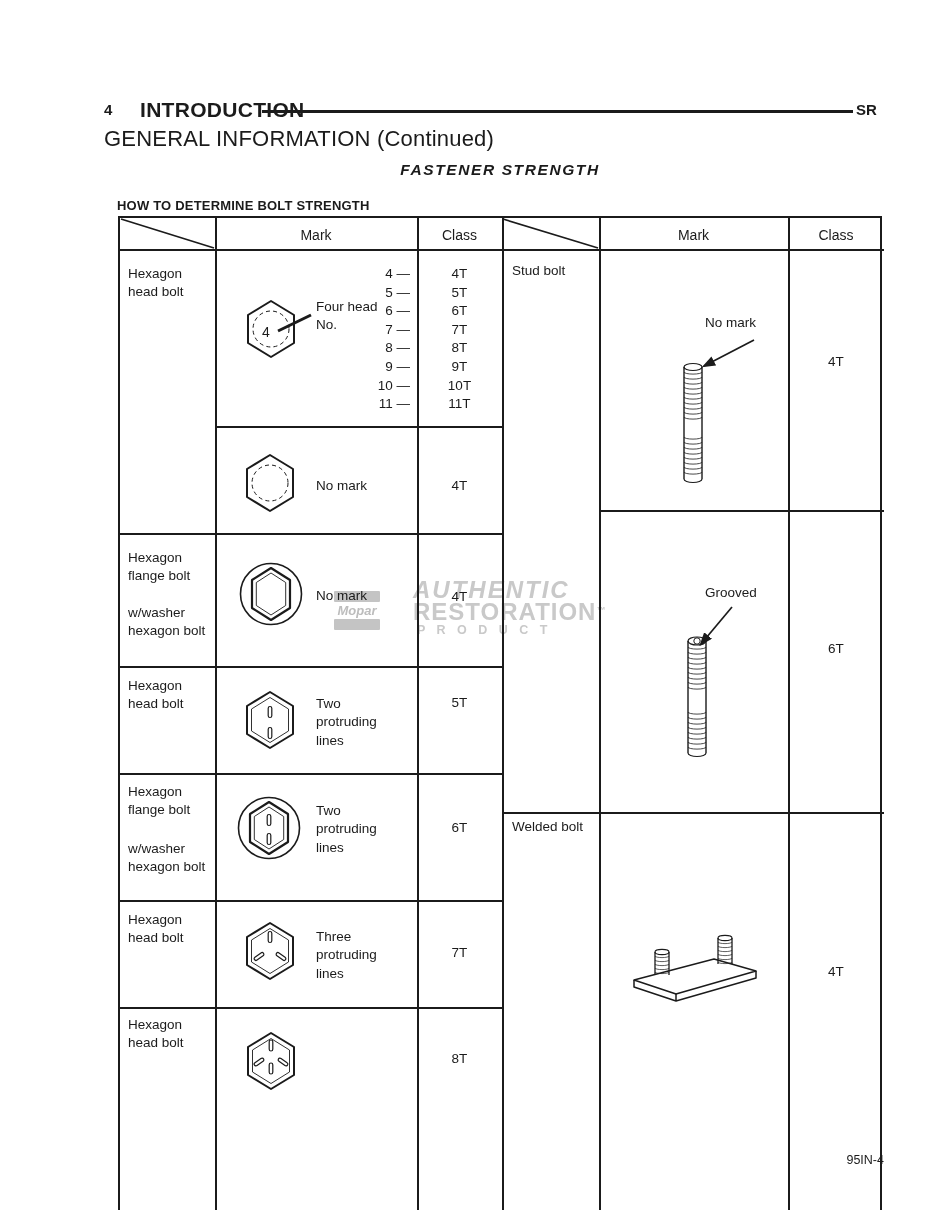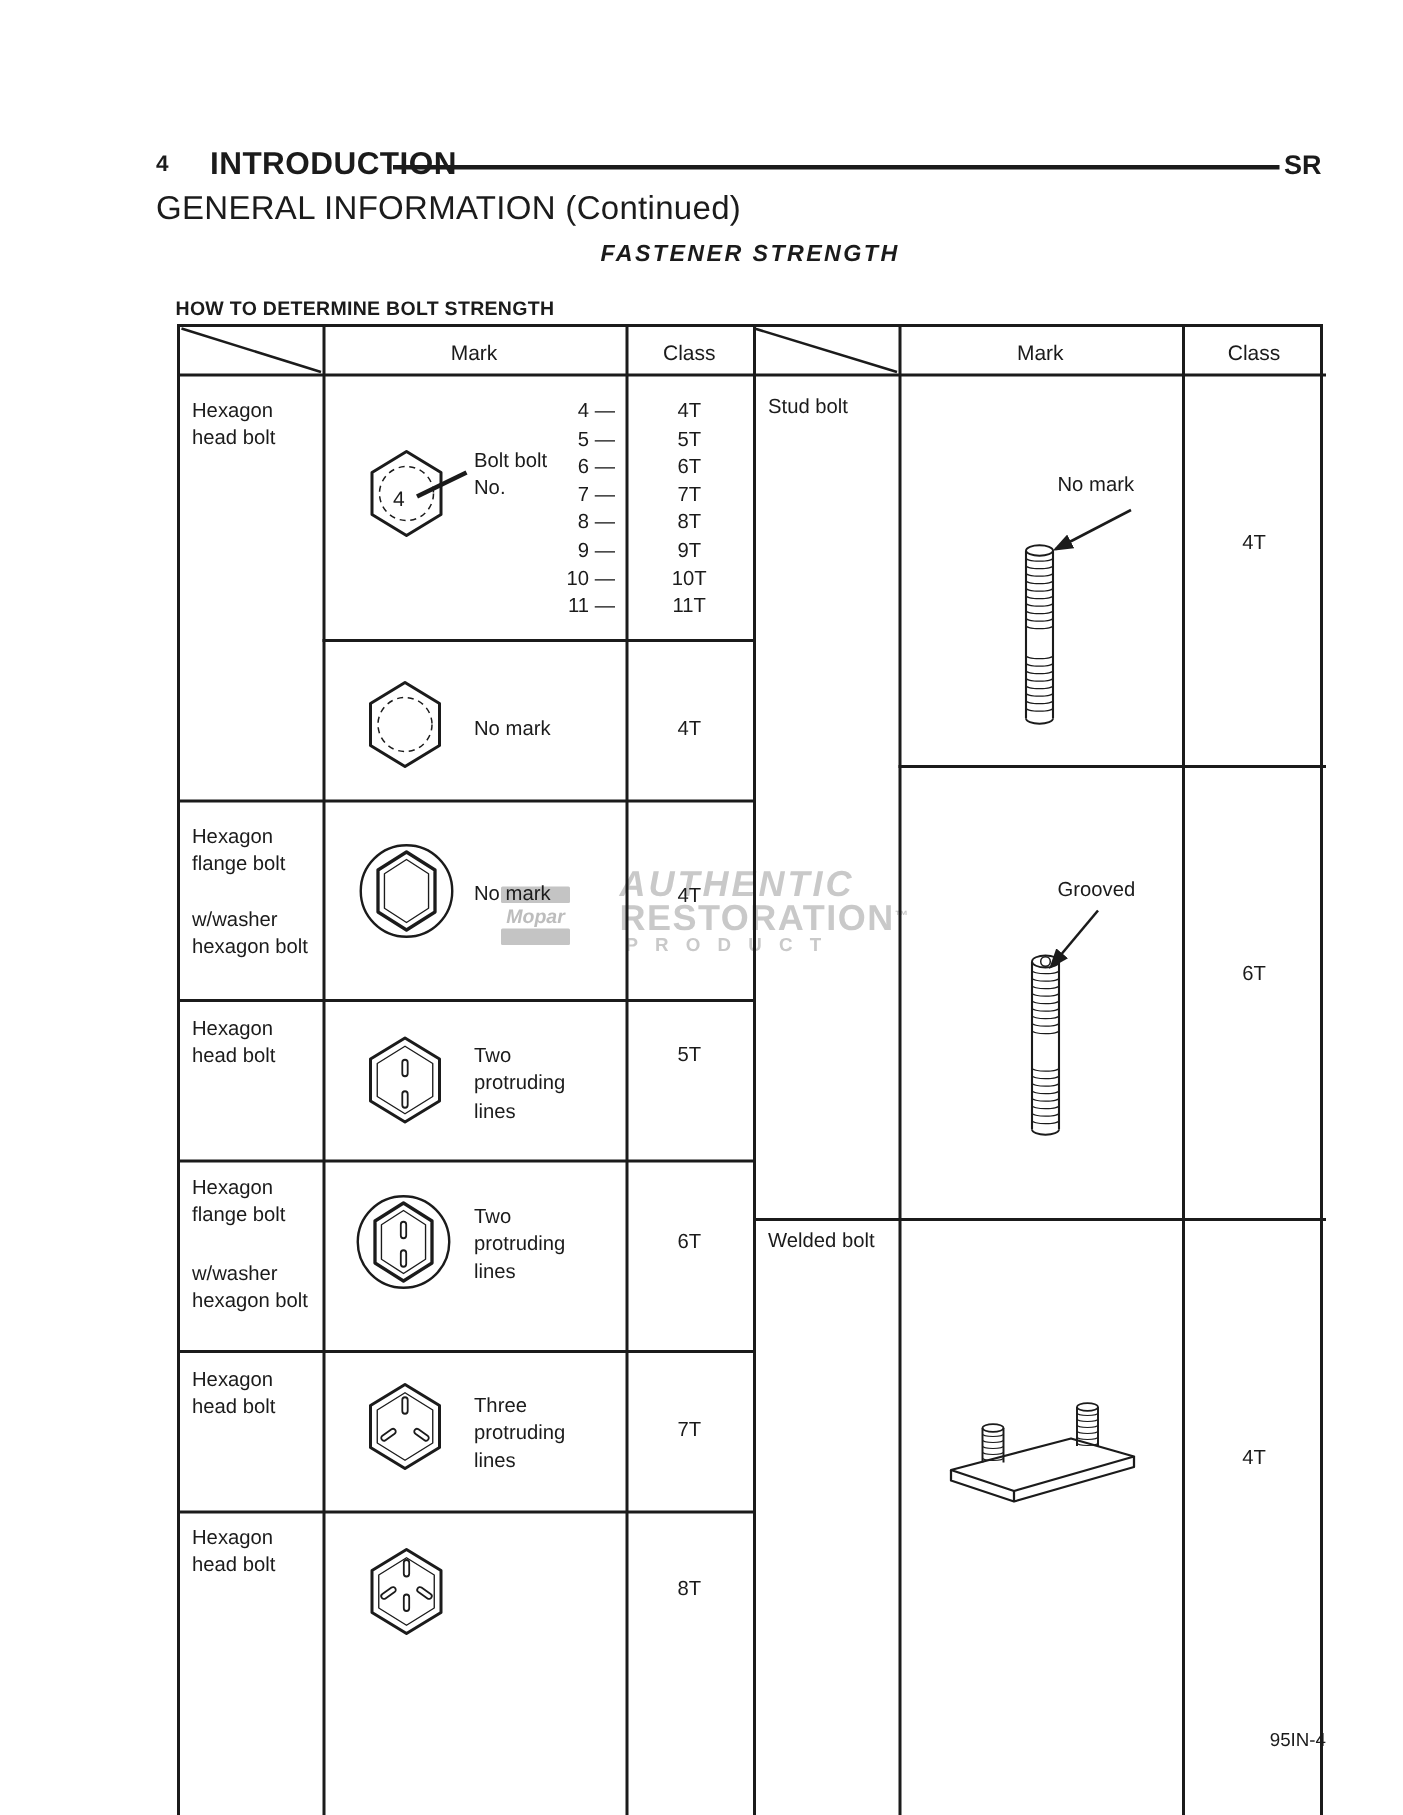--- a/index.html
+++ b/index.html
@@ -7,21 +7,21 @@
         font-family:"Liberation Sans",sans-serif;color:#1b1b1b;}
   .abs{position:absolute;}
   .t{position:absolute;font-size:13.5px;line-height:18.4px;color:#1b1b1b;}
   .w84{width:84px;}
   .ctr{text-align:center;}
   .rt{text-align:right;}
   
   .pgnum{left:104px;top:101px;font-size:15px;font-weight:bold;}
   .section{left:140px;top:101px;font-size:21px;font-weight:bold;letter-spacing:.3px;}
   .rule{left:262px;top:110px;width:591px;height:2.6px;background:#1b1b1b;}
-  .edition{left:856px;top:101px;font-size:18px;font-weight:bold;}
+  .edition{left:856px;top:101px;font-size:15px;font-weight:bold;}
   .heading{left:104px;top:130px;font-size:22px;font-weight:normal;letter-spacing:.2px;}
   .title{left:118px;top:161px;width:764px;text-align:center;font-size:15.5px;
          font-weight:bold;font-style:italic;letter-spacing:1.6px;}
   .caption{left:117px;top:197px;font-size:13px;font-weight:bold;letter-spacing:.2px;}
   .figcode{left:760px;top:1151px;width:124px;text-align:right;font-size:12.5px;}
   
   .tbl{left:118px;top:216px;width:764px;height:1092px;border:2px solid #1b1b1b;box-sizing:border-box;}
   .v{position:absolute;top:0;width:1.6px;height:100%;background:#1b1b1b;}
   .h{position:absolute;height:1.6px;background:#1b1b1b;}
   .hdrlbl{font-size:14px;}
@@ -93,21 +93,21 @@
     <div class="t w84" style="left:8px;top:47px">Hexagon head bolt</div>
 
     <svg class="glyph" style="left:125px;top:81px" width="52" height="60">
       <polygon class="ln" points="26,2 49,16 49,44 26,58 3,44 3,16" stroke-width="2" stroke-linejoin="round" fill="#fff"></polygon>
       <circle class="ln" cx="26" cy="30" r="18" stroke-width="1" stroke-dasharray="4 3.2"></circle>
       <text x="17" y="38" font-size="14" fill="#1b1b1b">4</text>
     </svg>
     <svg style="left:150px;top:90px" width="48" height="28">
       <line class="ln" x1="41" y1="7" x2="8" y2="23" stroke-width="3"></line>
     </svg>
-    <div class="t" style="left:196px;top:80px;width:62px">Bolt bolt No.</div>
+    <div class="t" style="left:196px;top:80px;width:62px">Four head No.</div>
 
     <div class="t rt" style="left:186px;top:47px;width:104px;line-height:18.6px">
       <div>4 —</div>
       <div>5 —</div>
       <div>6 —</div>
       <div>7 —</div>
       <div>8 —</div>
       <div>9 —</div>
       <div>10 —</div>
       <div>11 —</div>

